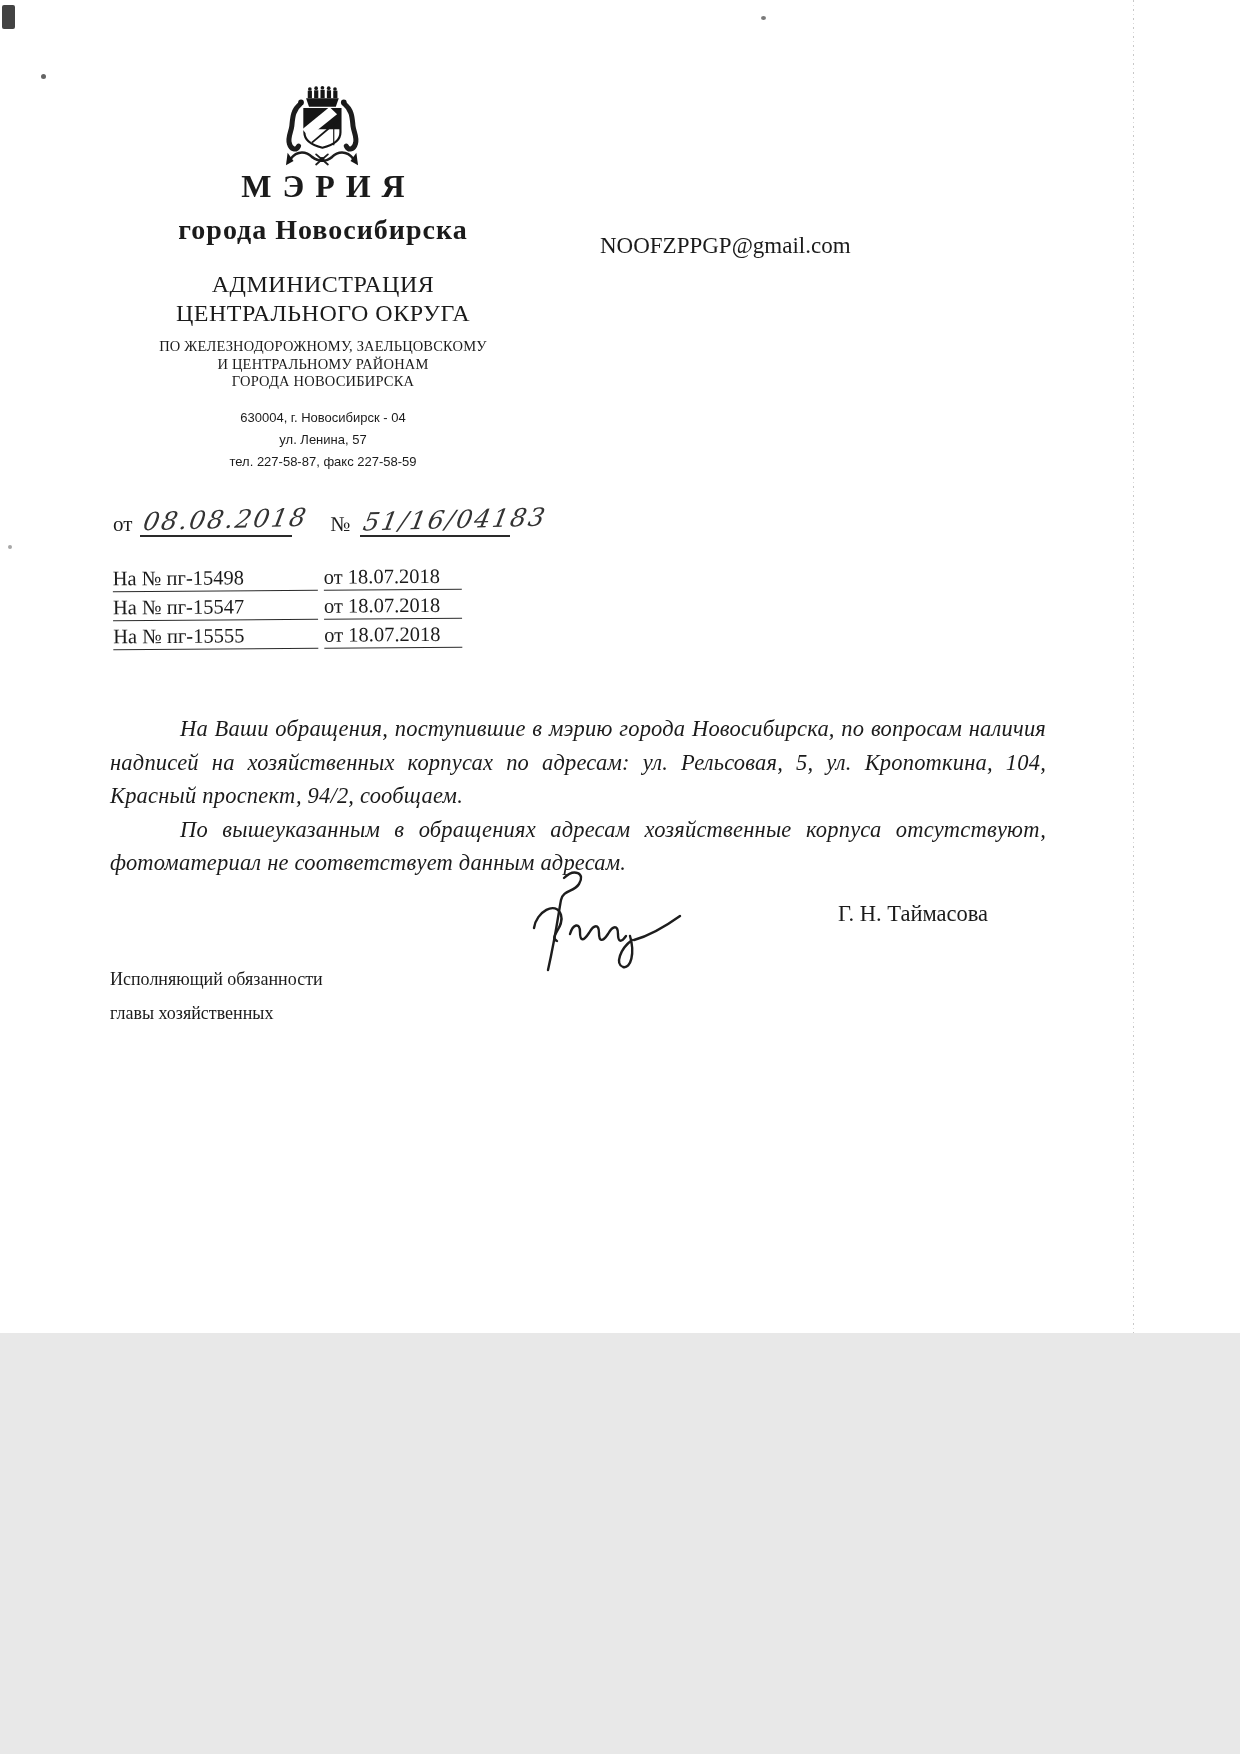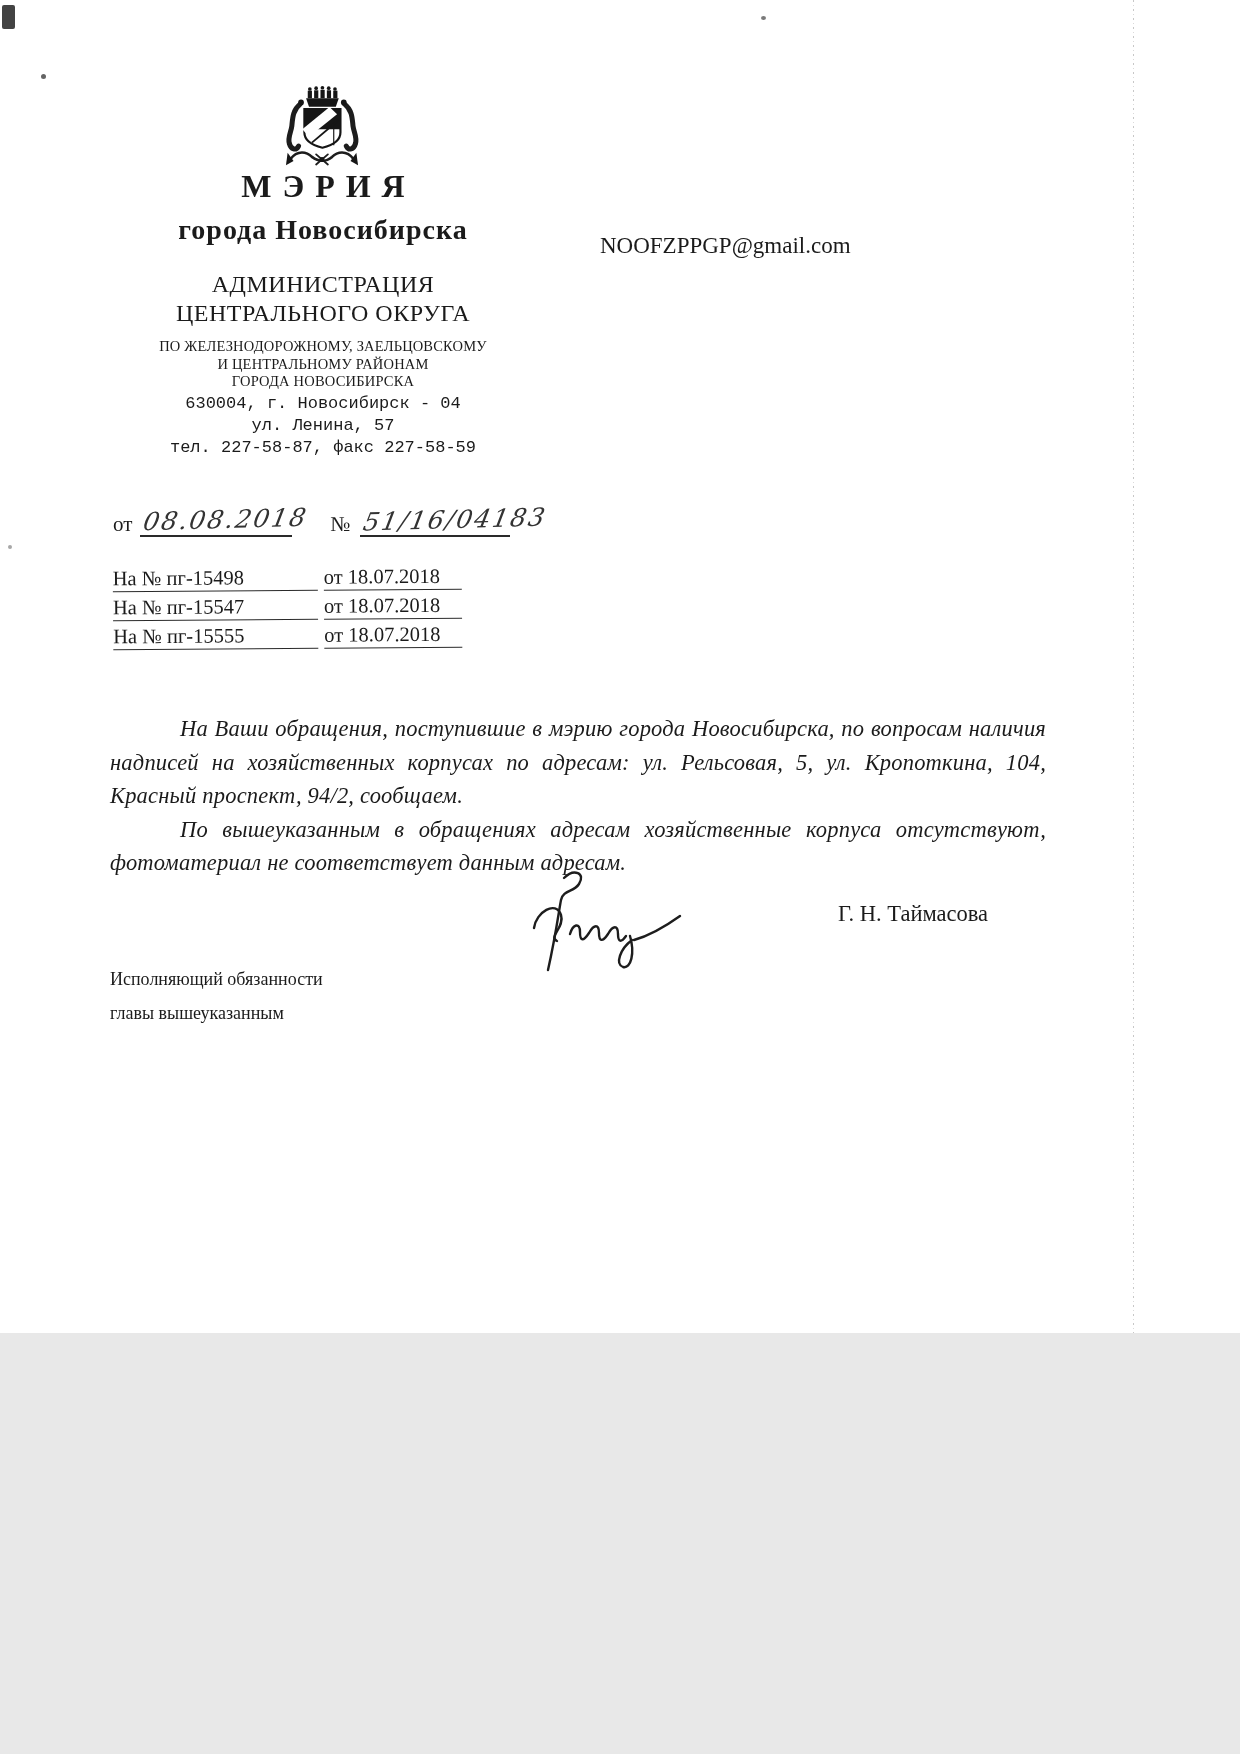--- a/index.html
+++ b/index.html
@@ -8,21 +8,21 @@
     background:#ffffff;overflow:hidden;color:#1b1b1b;
     font-family:"Liberation Serif","DejaVu Serif",serif;
   }
   
   .emblem{position:absolute;left:276px;top:84px;width:92px;height:88px;}
   .letterhead{position:absolute;left:58px;top:168px;width:530px;text-align:center;}
   .lh-org{font-size:32px;font-weight:bold;letter-spacing:11px;text-indent:11px;}
   .lh-city{font-size:28px;font-weight:bold;margin-top:9px;letter-spacing:1px;}
   .lh-admin{font-size:24px;margin-top:24px;line-height:29px;letter-spacing:.5px;}
   .lh-dist{font-size:14.5px;line-height:17.5px;margin-top:10px;letter-spacing:.2px;}
-  .lh-addr{font-family:Liberation Mono, monospace;font-size:17px;line-height:22px;margin-top:2px;}
+  .lh-addr{font-family:Liberation Sans, sans-serif;font-size:13px;line-height:22px;margin-top:16px;}
   
   .recipient{position:absolute;left:600px;top:224px;font-size:23px;line-height:44px;}
   
   .outrow{position:absolute;left:113px;top:505px;font-size:21px;white-space:nowrap;}
   .outrow .lbl{display:inline-block;}
   .hwline{display:inline-block;border-bottom:2px solid #2a2a2a;text-align:center;vertical-align:bottom;}
   .hw{
     font-family:"DejaVu Serif",serif;font-style:italic;font-size:25px;color:#333;
     display:inline-block;transform:skewX(-12deg) rotate(-1.5deg);letter-spacing:2px;
     padding:0 4px 1px 4px;
@@ -148,21 +148,21 @@
     </div>
   </div>
 
   <div class="bodytext">
     <p>На Ваши обращения, поступившие в мэрию города Новосибирска, по вопросам наличия надписей на хозяйственных корпусах по адресам: ул. Рельсовая, 5, ул. Кропоткина, 104, Красный проспект, 94/2, сообщаем.</p>
     <p>По вышеуказанным в обращениях адресам хозяйственные корпуса отсутствуют, фотоматериал не соответствует данным адресам.</p>
   </div>
 
   <div class="sig-title">
     <div>Исполняющий обязанности</div>
-    <div>главы вышеуказанным</div>
+    <div>главы хозяйственных</div>
   </div>
 
   <svg class="sig-img" viewBox="0 0 210 112" aria-hidden="true">
     <path class="ink" stroke-width="2.4" d="M52,10 c10,-10 22,-5 15,6 c-5,8 -16,6 -18,16 c-2,10 -5,34 -13,70"></path>
     <path class="ink" stroke-width="2.4" d="M22,60 c2,-16 22,-28 27,-13 c4,12 -13,22 -4,26"></path>
     <path class="ink" stroke-width="2.4" d="M58,66 c3,-10 10,-12 10,-2 c0,9 3,10 9,1 c5,-9 10,-9 10,0 c0,8 3,10 9,1 c5,-9 10,-9 10,0 c0,8 3,9 8,2"></path>
     <path class="ink" stroke-width="2.4" d="M118,68 c5,17 1,33 -7,31 c-8,-3 -3,-18 9,-27"></path>
     <path class="ink" stroke-width="2.4" d="M122,72 c18,-5 32,-14 46,-24"></path>
   </svg>
 

